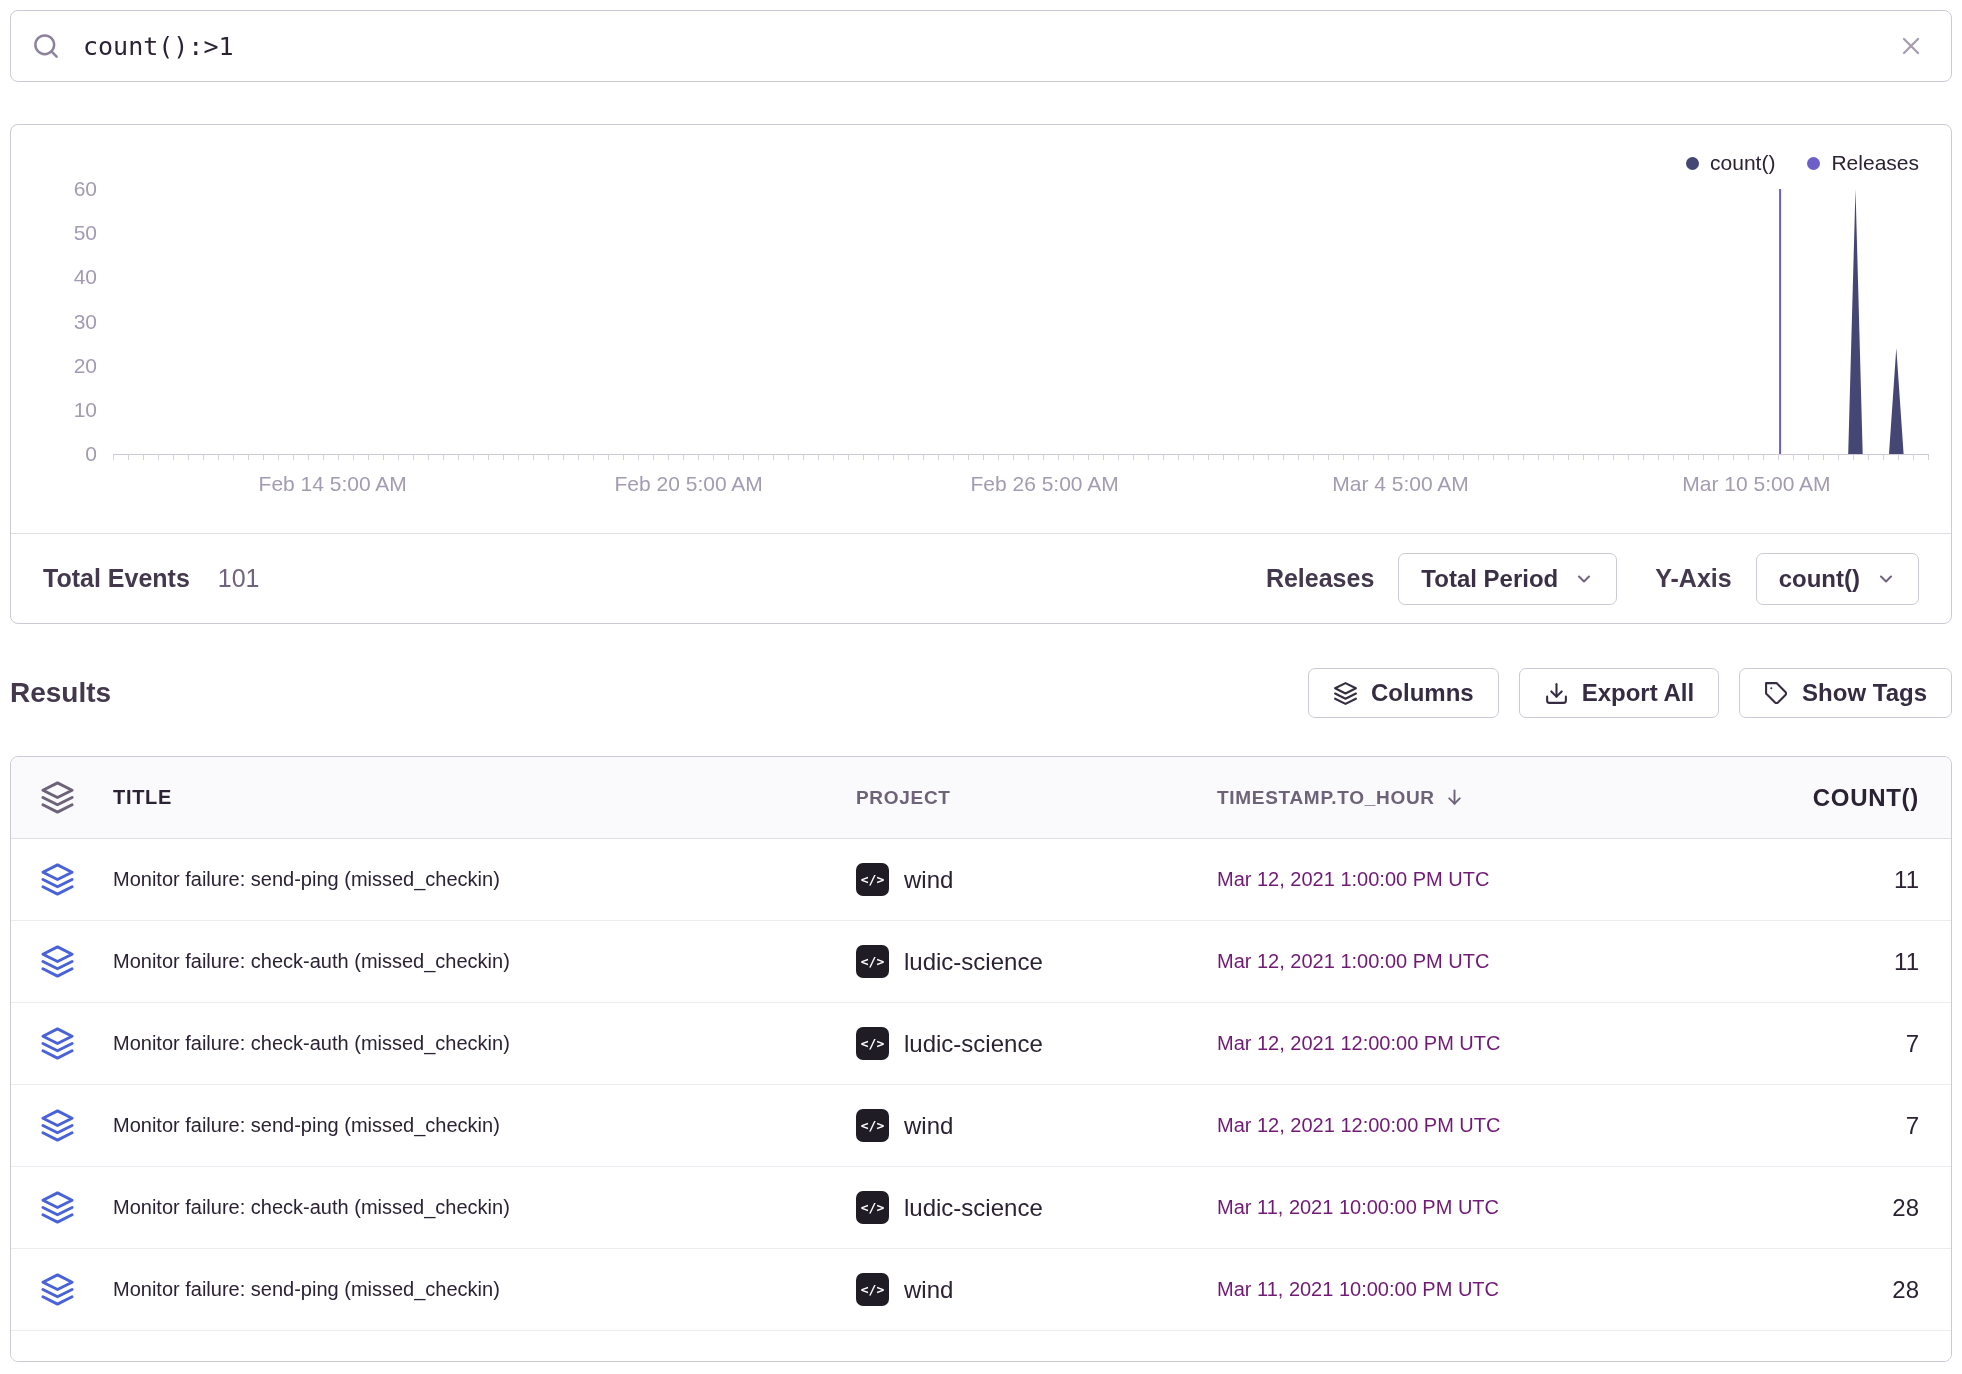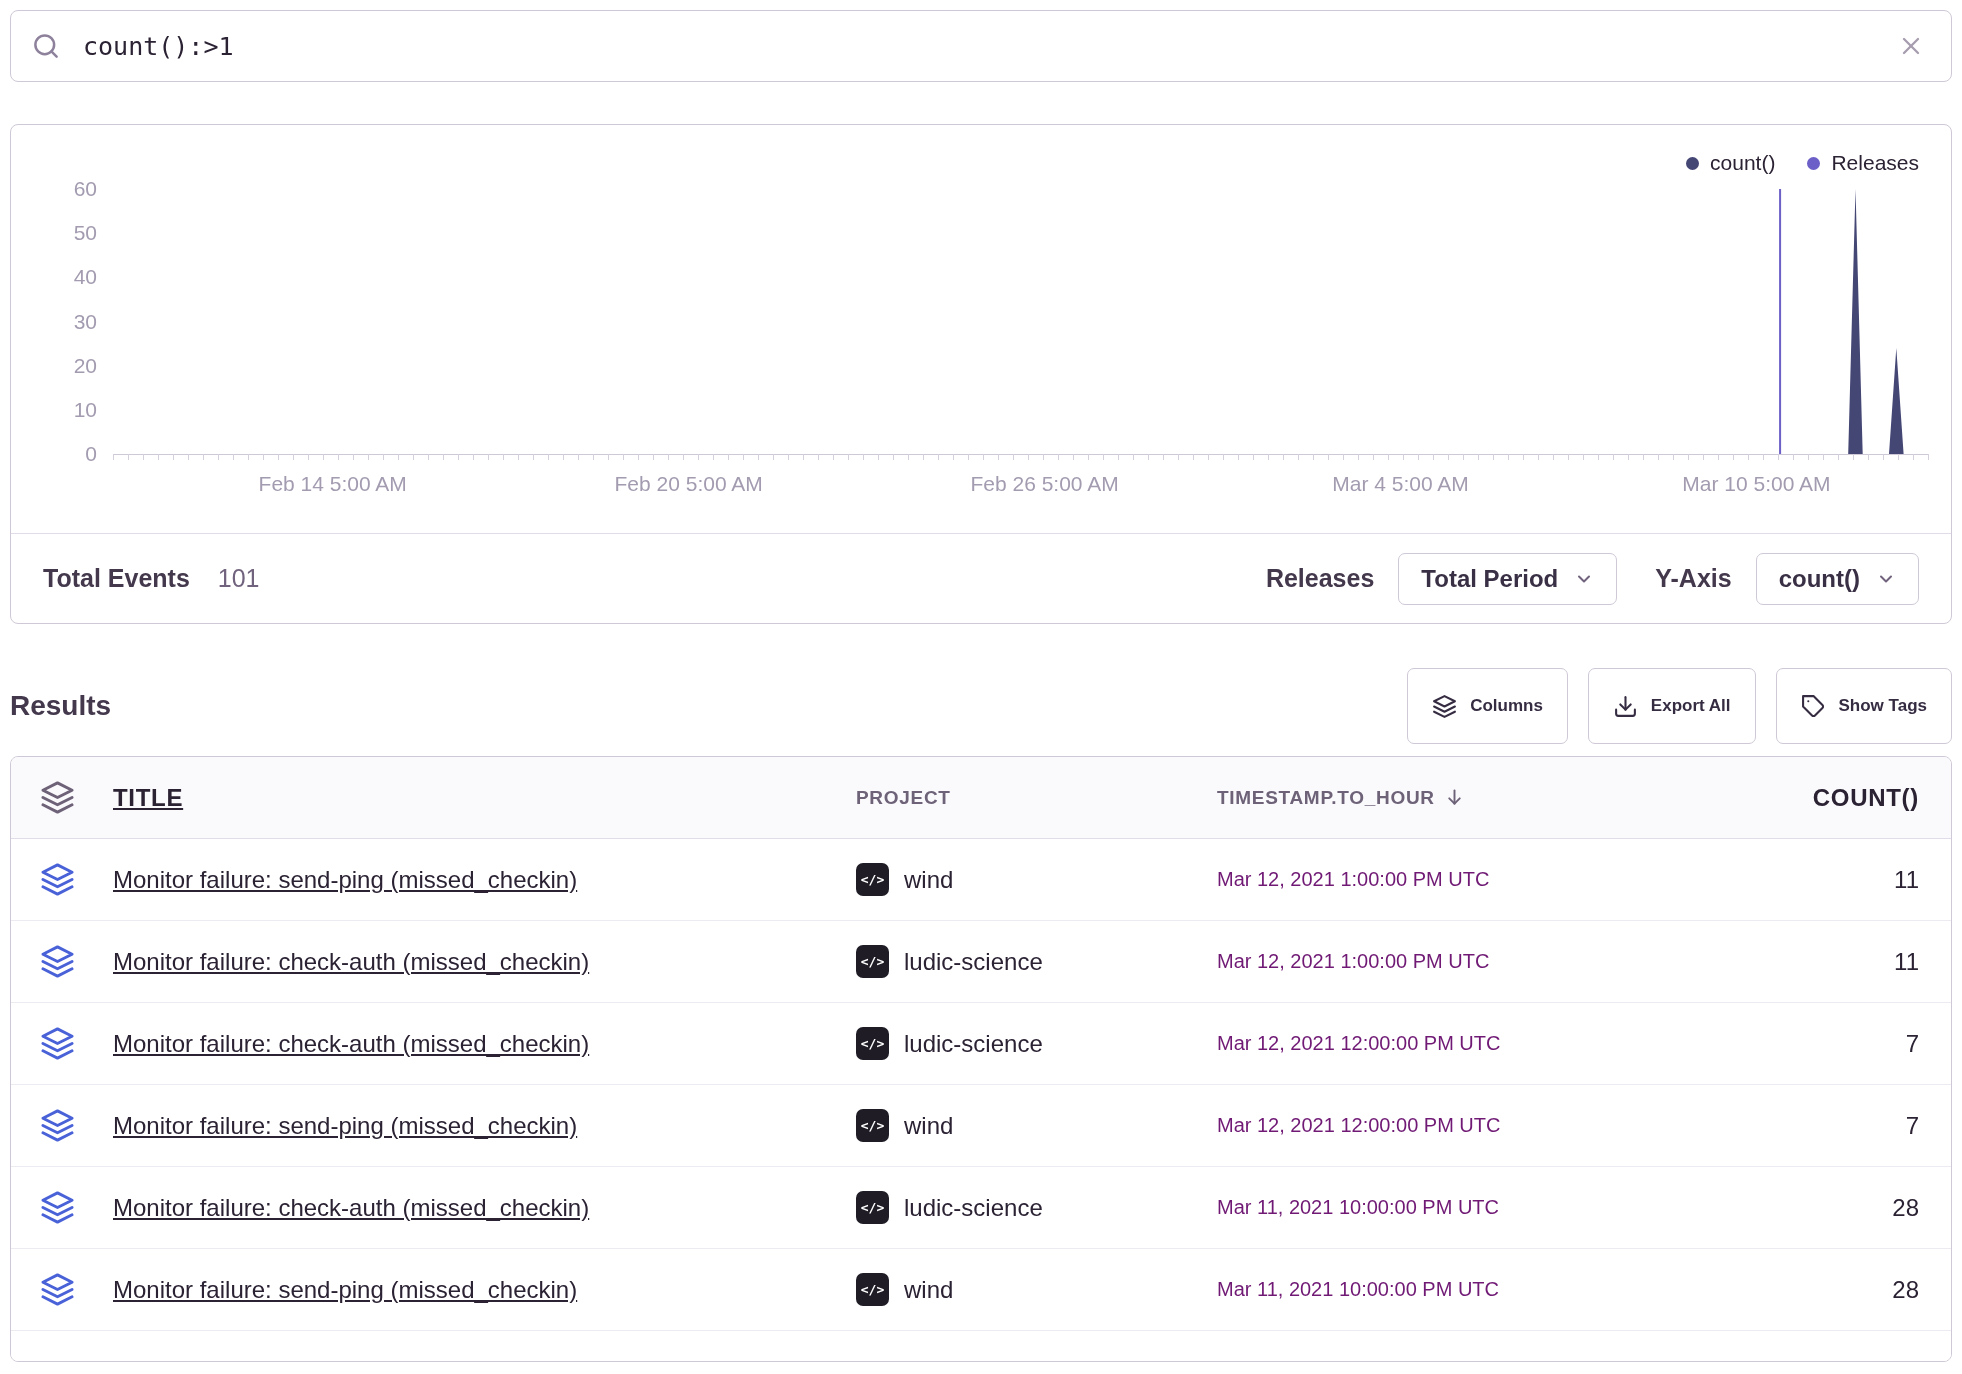--- a/index.html
+++ b/index.html
@@ -82,23 +82,23 @@
   }
   .dropdown .ic { width: 20px; height: 20px; color: #71637e; }
   .yaxis-gap { margin-left: 14px; }
 
   
   .results-bar { position: absolute; left: 10px; top: 668px; width: 1942px; display: flex; align-items: center; }
   .results-title { font-size: 28px; font-weight: 700; color: #43384c; }
   .results-actions { margin-left: auto; display: flex; gap: 20px; }
   .btn {
     display: flex; align-items: center; gap: 13px; background: #fff;
-    border: 1px solid #cfc8d6; border-radius: 7px; height: 76px; padding: 0 24px;
+    border: 1px solid #cfc8d6; border-radius: 7px; height: 50px; padding: 0 24px;
     font-family: "Liberation Sans", sans-serif;
-    font-size: 17px; font-weight: 700; color: #352c42; cursor: pointer;
+    font-size: 24px; font-weight: 700; color: #352c42; cursor: pointer;
   }
   .btn .ic { width: 25px; height: 25px; color: #352c42; }
 
   
   .table {
     position: absolute; left: 10px; top: 756px; width: 1942px; height: 606px;
     border: 1px solid #cfc8d6; border-radius: 8px; background: #fff; overflow: hidden;
   }
   .thead, .trow {
     display: grid; grid-template-columns: 92px 753px 361px 480px 1fr;
@@ -109,22 +109,22 @@
     font-size: 19px; font-weight: 700; letter-spacing: 0.7px;
     color: #6d6278; text-transform: uppercase; cursor: pointer;
   }
   .th-flex { display: flex; align-items: center; gap: 9px; }
   .th .ic { width: 21px; height: 21px; color: #6d6278; }
   .trow { border-bottom: 1px solid #edeaf1; background: #fff; }
   .c-icon { display: flex; justify-content: center; }
   .c-icon .ic { width: 35px; height: 35px; }
   .icon-header { color: #6d6278; }
   .icon-row { color: #4a62d8; cursor: pointer; }
-  .c-title { font-size: 24px; color: #2b2233; padding-left: 10px; cursor: pointer;
-             white-space: nowrap; overflow: hidden; text-overflow: ellipsis; text-decoration: underline; }
+  .c-title { font-size: 20px; color: #2b2233; padding-left: 10px; cursor: pointer;
+             white-space: nowrap; overflow: hidden; text-overflow: ellipsis; }
   .c-project { display: flex; align-items: center; gap: 15px; font-size: 24px; color: #2b2233; }
   .proj-badge {
     width: 33px; height: 33px; background: #1f1c26; border-radius: 7px; color: #fff;
     display: flex; align-items: center; justify-content: center;
     font-family: "DejaVu Sans Mono", monospace; font-size: 13px; font-weight: 700;
     flex: 0 0 auto;
   }
   .c-time { font-size: 20px; color: #701a75; white-space: nowrap; }
   .c-count { font-size: 24px; color: #2b2233; text-align: right; padding-right: 32px; }
   .trow-partial { height: 30px; border-bottom: none; }

